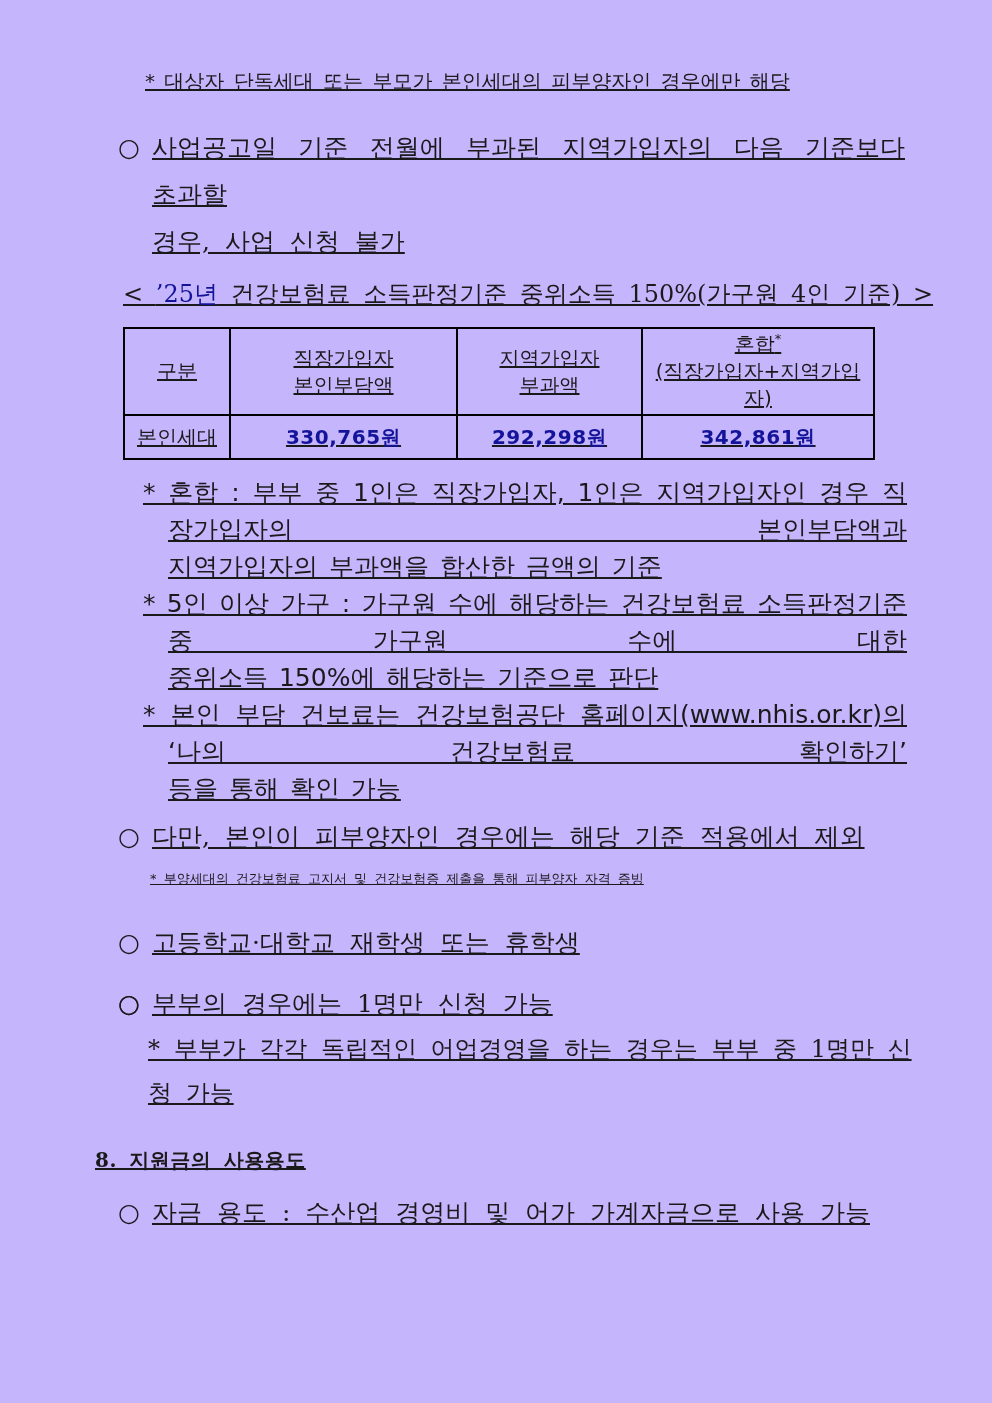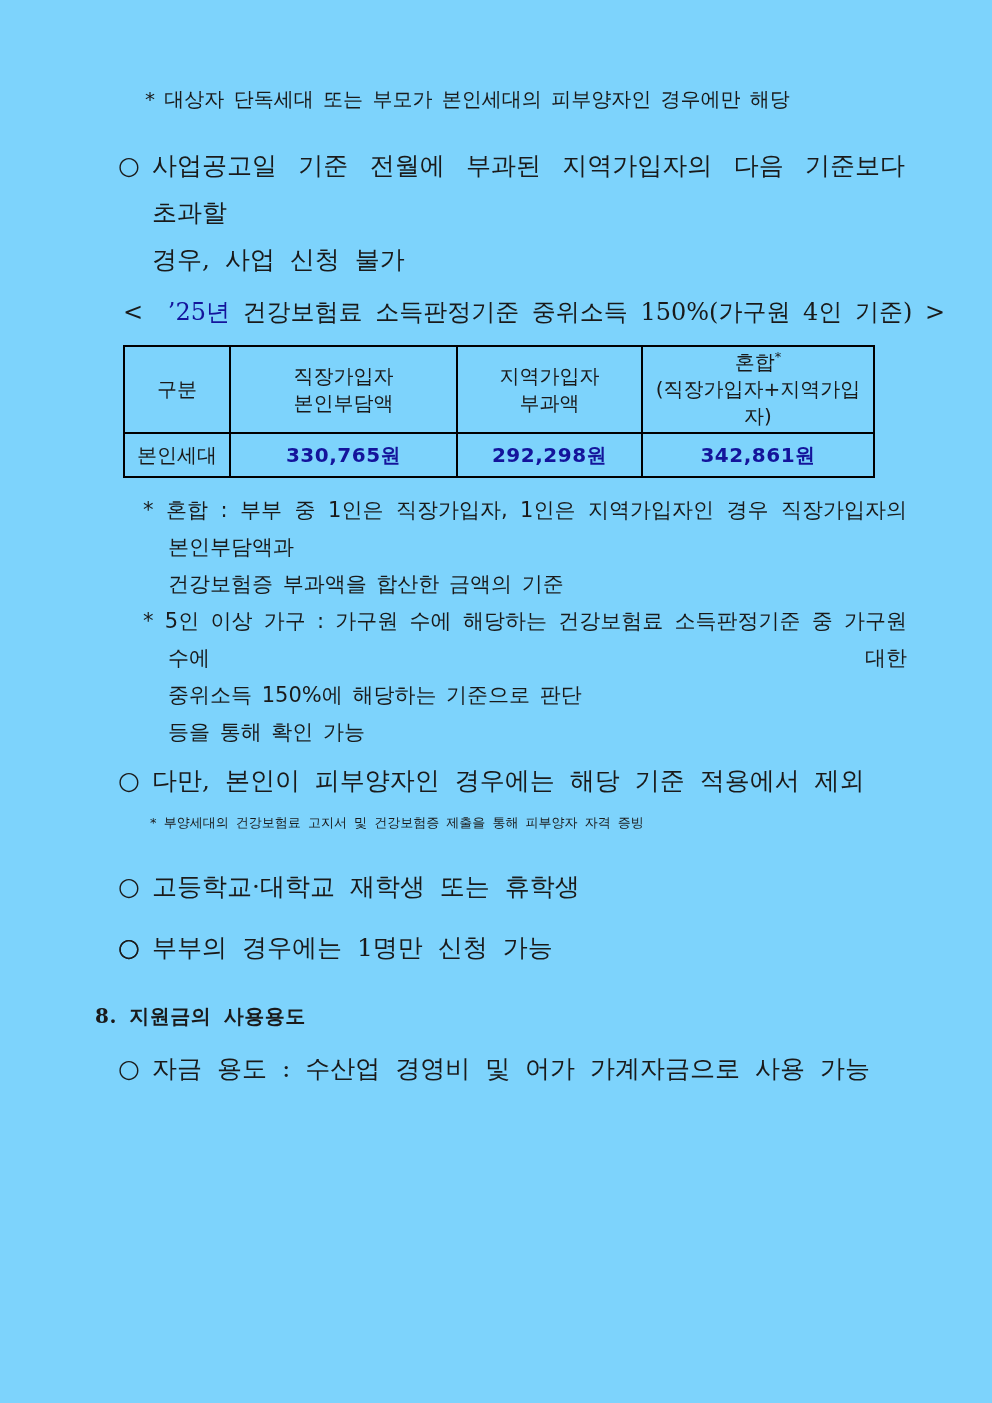--- a/index.html
+++ b/index.html
@@ -1,25 +1,26 @@
 <!DOCTYPE html>
 <html><head>
 <meta charset="utf-8">
 <style>
   html,body { margin:0; padding:0; background:#e8e8e8; }
   .page {
     position: relative;
     width: 992px; height: 1403px;
     margin: 0 auto;
-    background: #7dd3fc;
+    background: #c4b5fd;
     box-sizing: border-box;
-    padding-top: 86px;
+    padding-top: 68px;
     overflow: hidden;
     color: #1a1a1a;
     font-family: "DejaVu Serif", "Liberation Serif", serif;
+    text-decoration: underline;
   }
 
   
   .top-note {
     margin-left: 145px; width: 760px;
     font-family: "DejaVu Sans", "Liberation Sans", sans-serif;
     font-size: 20px; line-height: 26px; word-spacing: 3px;
   }
 
   
@@ -36,21 +37,21 @@
   .line { display: block; }
   .stretch { text-align: justify; text-align-last: justify; }
 
   
   .table-title {
     margin: 14px 0 0 123px; width: 750px;
     text-align: center;
     font-size: 24px; line-height: 30px; word-spacing: 5px;
     white-space: nowrap;
   }
-  .navy { color: #14149b; margin-left: 12px; }
+  .navy { color: #14149b; }
 
   
   table.income {
     margin: 18px 0 0 123px;
     border-collapse: collapse;
     table-layout: fixed;
     width: 750px;
     font-family: "DejaVu Sans", "Liberation Sans", sans-serif;
     font-size: 20px;
   }
@@ -62,21 +63,21 @@
   }
   table.income .hrow td { height: 60px; }
   table.income .drow td { height: 38px; }
   .val { color: #14149b; font-weight: bold; letter-spacing: .5px; border-radius: 6px; }
   sup.star { font-size: 13px; vertical-align: super; line-height: 0; }
 
   
   .fnotes {
     margin: 14px 0 0 143px; width: 764px;
     font-family: "DejaVu Sans", "Liberation Sans", sans-serif;
-    font-size: 21px; line-height: 37px; word-spacing: 3px;
+    font-size: 25px; line-height: 37px; word-spacing: 3px;
   }
   .fn-first { padding-left: 25px; text-indent: -25px; }
   .fn-cont  { padding-left: 25px; }
   .fn-stretch { text-align: justify; text-align-last: justify; }
 
   
   .sub-note-sans {
     margin-left: 150px; width: 760px;
     font-family: "DejaVu Sans", "Liberation Sans", sans-serif;
     font-size: 13px; line-height: 37px; word-spacing: 3px;
@@ -147,23 +148,24 @@
       <td>본인세대</td>
       <td class="val">330,765원</td>
       <td class="val">292,298원</td>
       <td class="val">342,861원</td>
     </tr>
   </tbody>
     </table>
 
   <div class="fnotes mt-fn">
     <div class="fn-first fn-stretch">* 혼합 : 부부 중 1인은 직장가입자, 1인은 지역가입자인 경우 직장가입자의 본인부담액과</div>
-    <div class="fn-cont">건강보험증 부과액을 합산한 금액의 기준</div>
+    <div class="fn-cont">지역가입자의 부과액을 합산한 금액의 기준</div>
     <div class="fn-first fn-stretch">* 5인 이상 가구 : 가구원 수에 해당하는 건강보험료 소득판정기준 중 가구원 수에 대한</div>
     <div class="fn-cont">중위소득 150%에 해당하는 기준으로 판단</div>
+    <div class="fn-first fn-stretch">* 본인 부담 건보료는 건강보험공단 홈페이지(www.nhis.or.kr)의 ‘나의 건강보험료 확인하기’</div>
     <div class="fn-cont">등을 통해 확인 가능</div>
   </div>
 
   <div class="bullet mt-b2">
     <span class="marker">○</span>
     <span class="line">다만, 본인이 피부양자인 경우에는 해당 기준 적용에서 제외</span>
   </div>
   <div class="sub-note-sans">* 부양세대의 건강보험료 고지서 및 건강보험증 제출을 통해 피부양자 자격 증빙</div>
 
   <div class="bullet mt-b3">
@@ -172,20 +174,21 @@
   </div>
 
   <div class="bullet mt-b4">
     <span class="marker">○</span>
   </div>
 
   <div class="bullet mt-b5">
     <span class="marker">○</span>
     <span class="line">부부의 경우에는 1명만 신청 가능</span>
   </div>
+  <div class="sub-note-serif">* 부부가 각각 독립적인 어업경영을 하는 경우는 부부 중 1명만 신청 가능</div>
 
   <div class="section-head mt-s8">8. 지원금의 사용용도</div>
   <div class="bullet mt-s8b">
     <span class="marker">○</span>
     <span class="line">자금 용도 : 수산업 경영비 및 어가 가계자금으로 사용 가능</span>
   </div>
 
 </div>
 
 </body></html>

